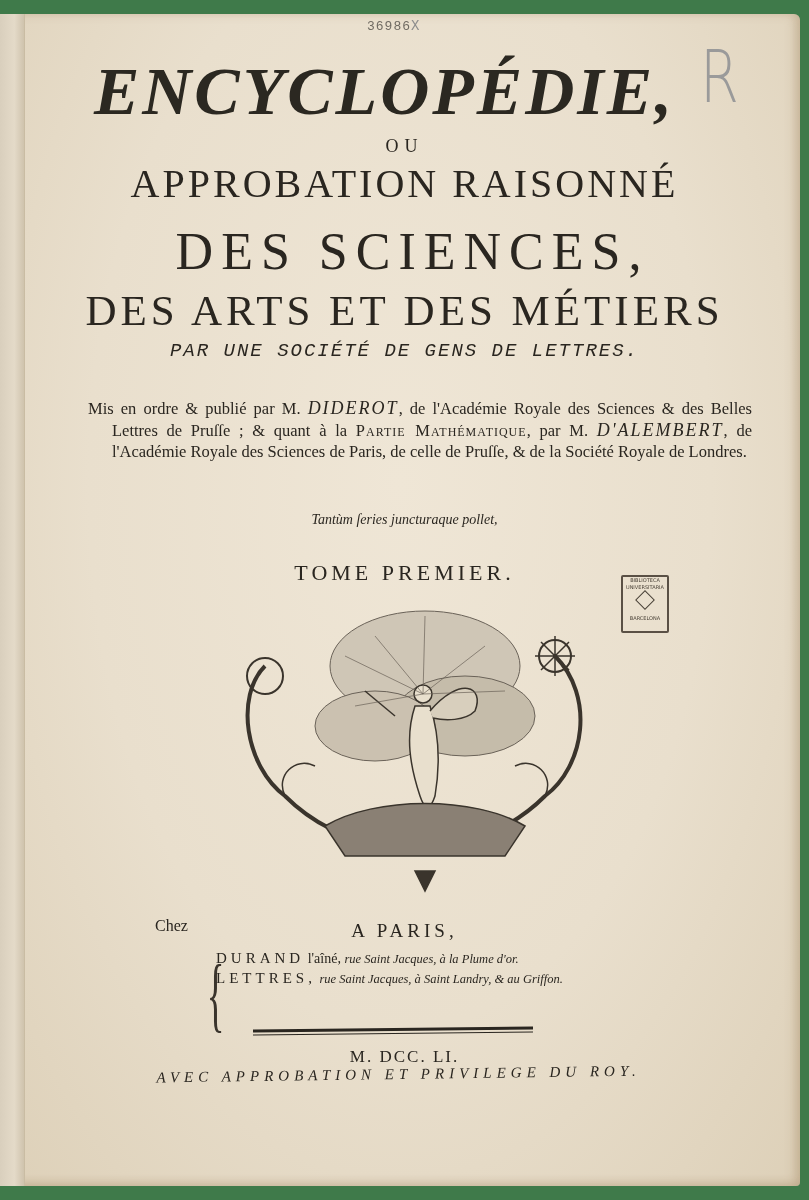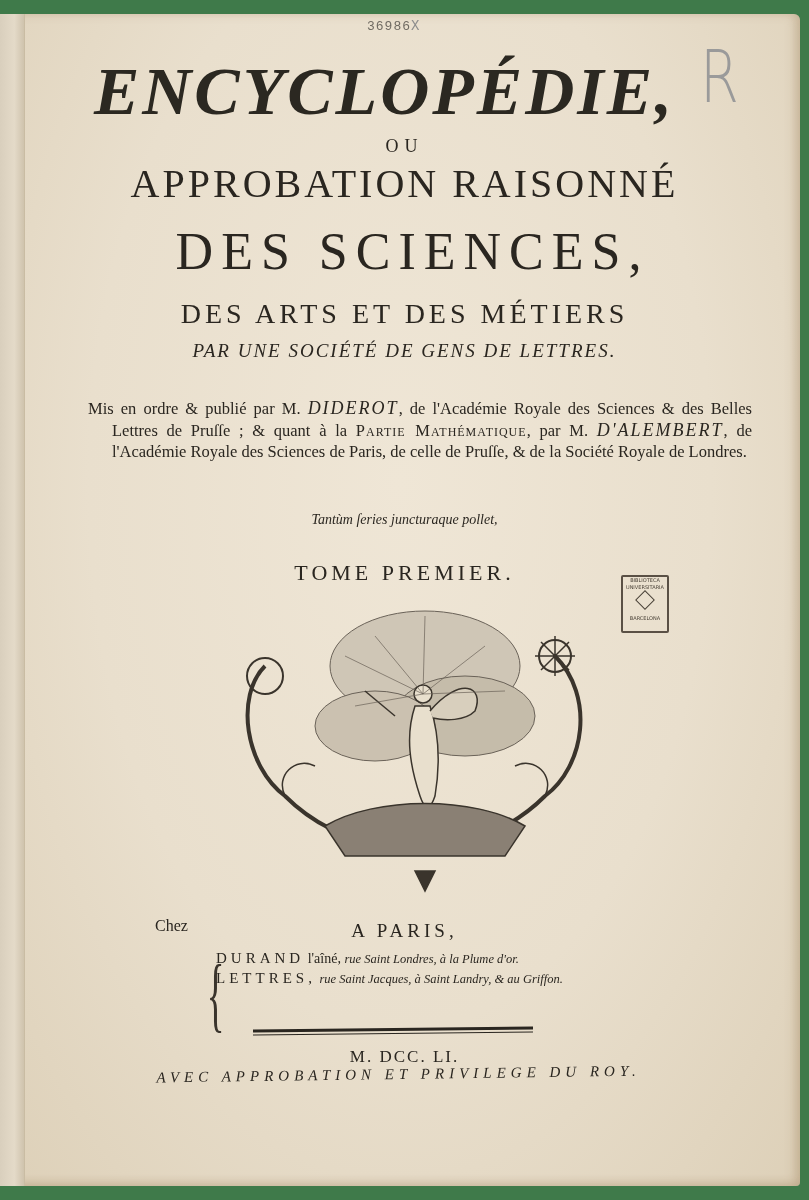--- a/index.html
+++ b/index.html
@@ -22,22 +22,22 @@
     border-right:1px solid #c9bca3;
   }
   .center { position:absolute; left:0; width:809px; text-align:center; white-space:nowrap; }
   .shelfmark { position:absolute; left:367px; top:18px; font-family:"Liberation Mono",monospace; font-size:13px; color:#6f6a62; letter-spacing:1px; }
   .shelfmark-x { color:#8d8d8d; font-size:14px; }
   .pencil-r { position:absolute; left:700px; top:44px; font-family:"DejaVu Sans",sans-serif; font-size:56px; color:#9a9a9a; font-weight:100; transform:scaleY(1.3); }
   .title { top:52px; left:-20px; font-size:68px; font-style:italic; font-weight:bold; letter-spacing:3px; color:#2b2821; }
   .ou { top:136px; font-size:18px; letter-spacing:6px; }
   .dict { top:160px; font-size:40px; letter-spacing:3px; }
   .sciences { top:222px; font-size:52px; letter-spacing:8px;margin-left:8px; }
-  .arts { top:298px; font-size:28px; letter-spacing:4px; }
-  .societe { top:340px; font-size:19px; font-style:italic; letter-spacing:2px; }
+  .arts { top:286px; font-size:43px; letter-spacing:4px; }
+  .societe { top:340px; font-size:19px; font-style:italic; letter-spacing:2px;font-family:Liberation Mono, monospace; }
   .para { position:absolute; left:112px; top:398px; width:640px; font-size:16.5px; line-height:21.5px; text-indent:-24px; white-space:normal; text-align:justify; }
   .para i { letter-spacing:2px; font-size:18px; }
   .smallcaps { font-variant:small-caps; letter-spacing:1px; }
   .quote { top:510px; font-size:14px; font-style:italic; line-height:20px; }
   .quote .horat { font-style:normal; font-variant:small-caps; letter-spacing:1px; }
   .tome { top:560px; font-size:22px; letter-spacing:4px; }
   .stamp { position:absolute; left:621px; top:575px; width:44px; height:54px; border:2px solid #5a5045; border-radius:2px; font-family:"DejaVu Sans",sans-serif; font-size:5px; text-align:center; color:#4a4238; line-height:7px; }
   .stamp .diamond { width:12px; height:12px; margin:2px auto; border:1px solid #4a4238; transform:rotate(45deg); }
   .vignette { position:absolute; left:225px; top:596px; width:380px; height:300px; }
   .paris { top:920px; font-size:19px; letter-spacing:4px; }
@@ -113,21 +113,21 @@
       <line x1="198" y1="98" x2="260" y2="50"></line>
     <line x1="198" y1="98" x2="280" y2="95"></line>
       <line x1="198" y1="98" x2="200" y2="20"></line>
   </g>
 </svg>
 
 <div class="center paris">A PARIS,</div>
 <div class="chez">Chez</div>
 <div class="brace">{</div>
 <div class="printers">
-  <div><span class="name">DURAND</span> <span>l'aîné,</span> <span class="addr">rue Saint Londres, à la Plume d'or.</span></div>
+  <div><span class="name">DURAND</span> <span>l'aîné,</span> <span class="addr">rue Saint Jacques, à la Plume d'or.</span></div>
   <div><span class="name">LETTRES,</span> <span class="addr">rue Saint Jacques, à Saint Landry, &amp; au Griffon.</span></div>
 </div>
 
 <div class="rule"></div>
 <div class="rule2"></div>
 
 <div class="center year">M. DCC. LI.</div>
 <div class="center approb">AVEC APPROBATION ET PRIVILEGE DU ROY.</div>
 
 </body></html>

